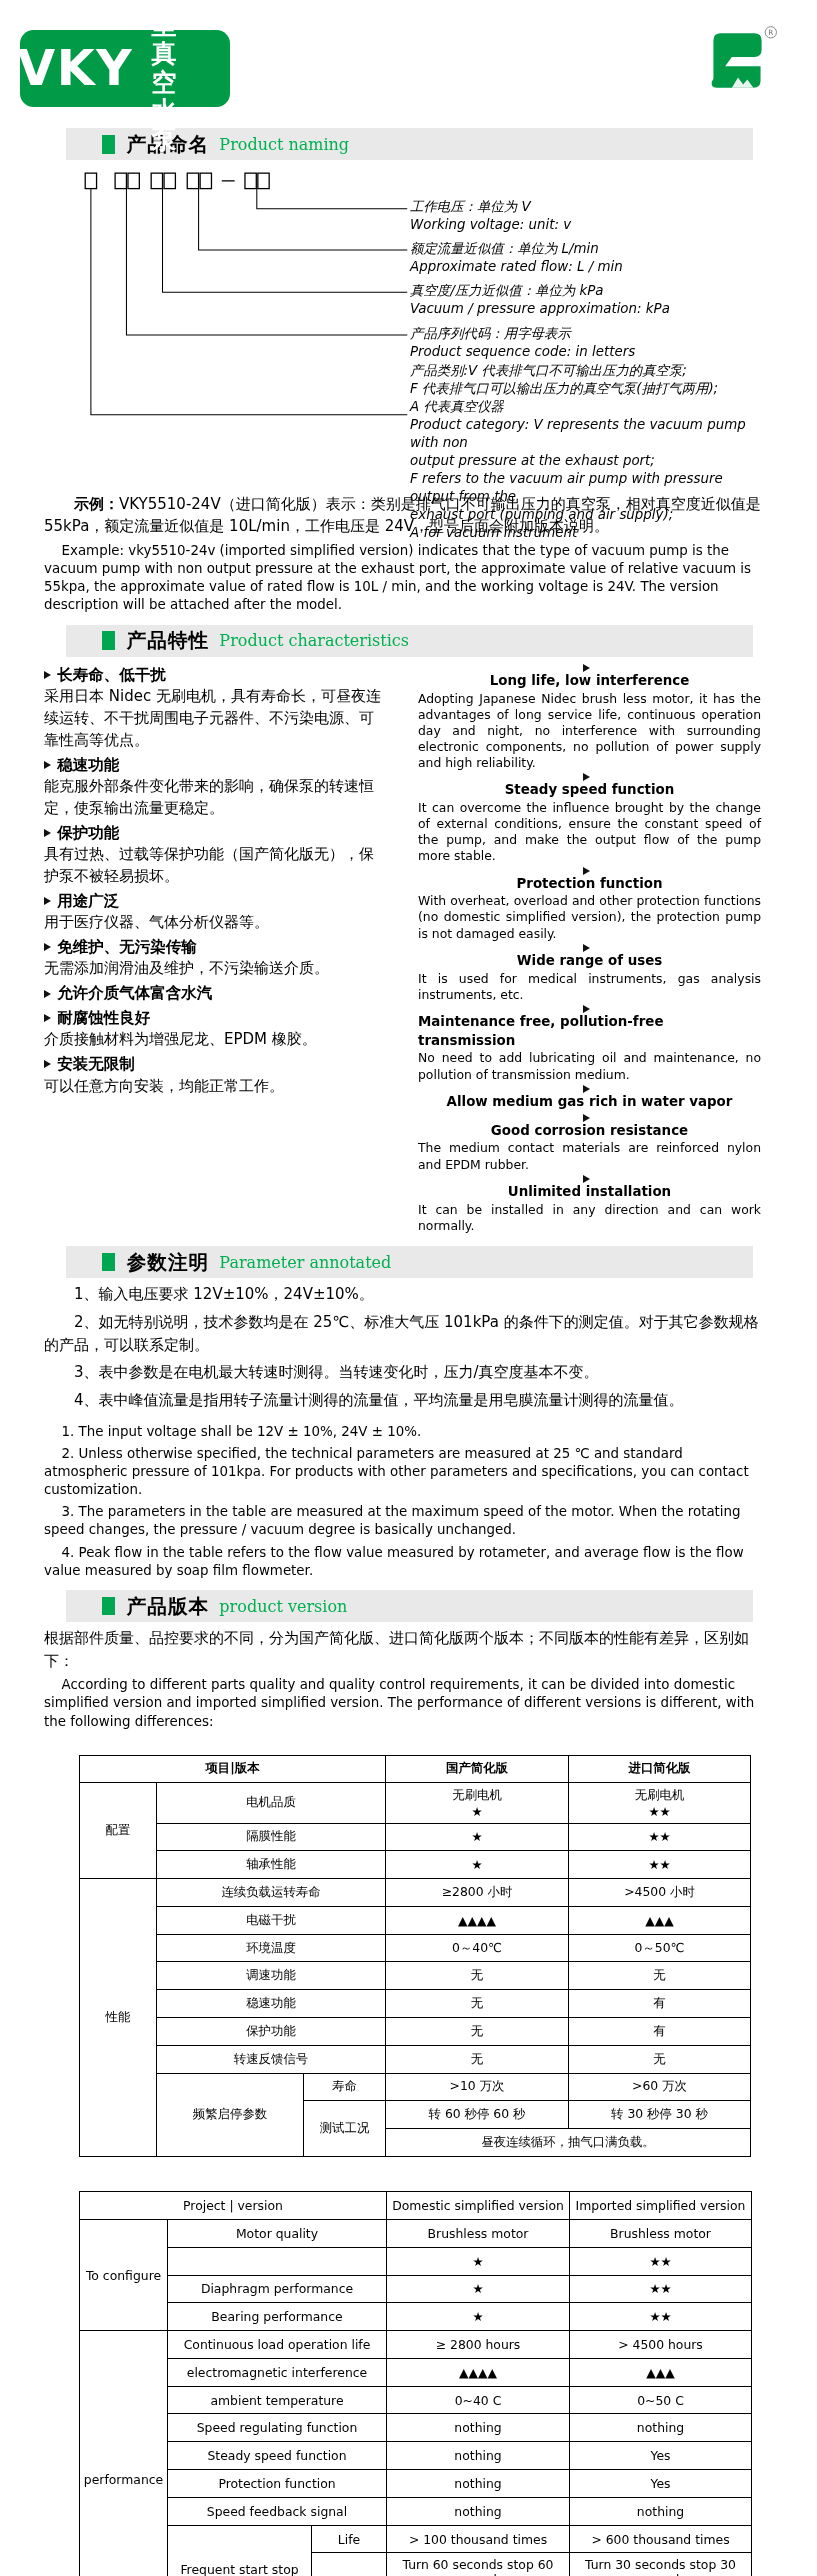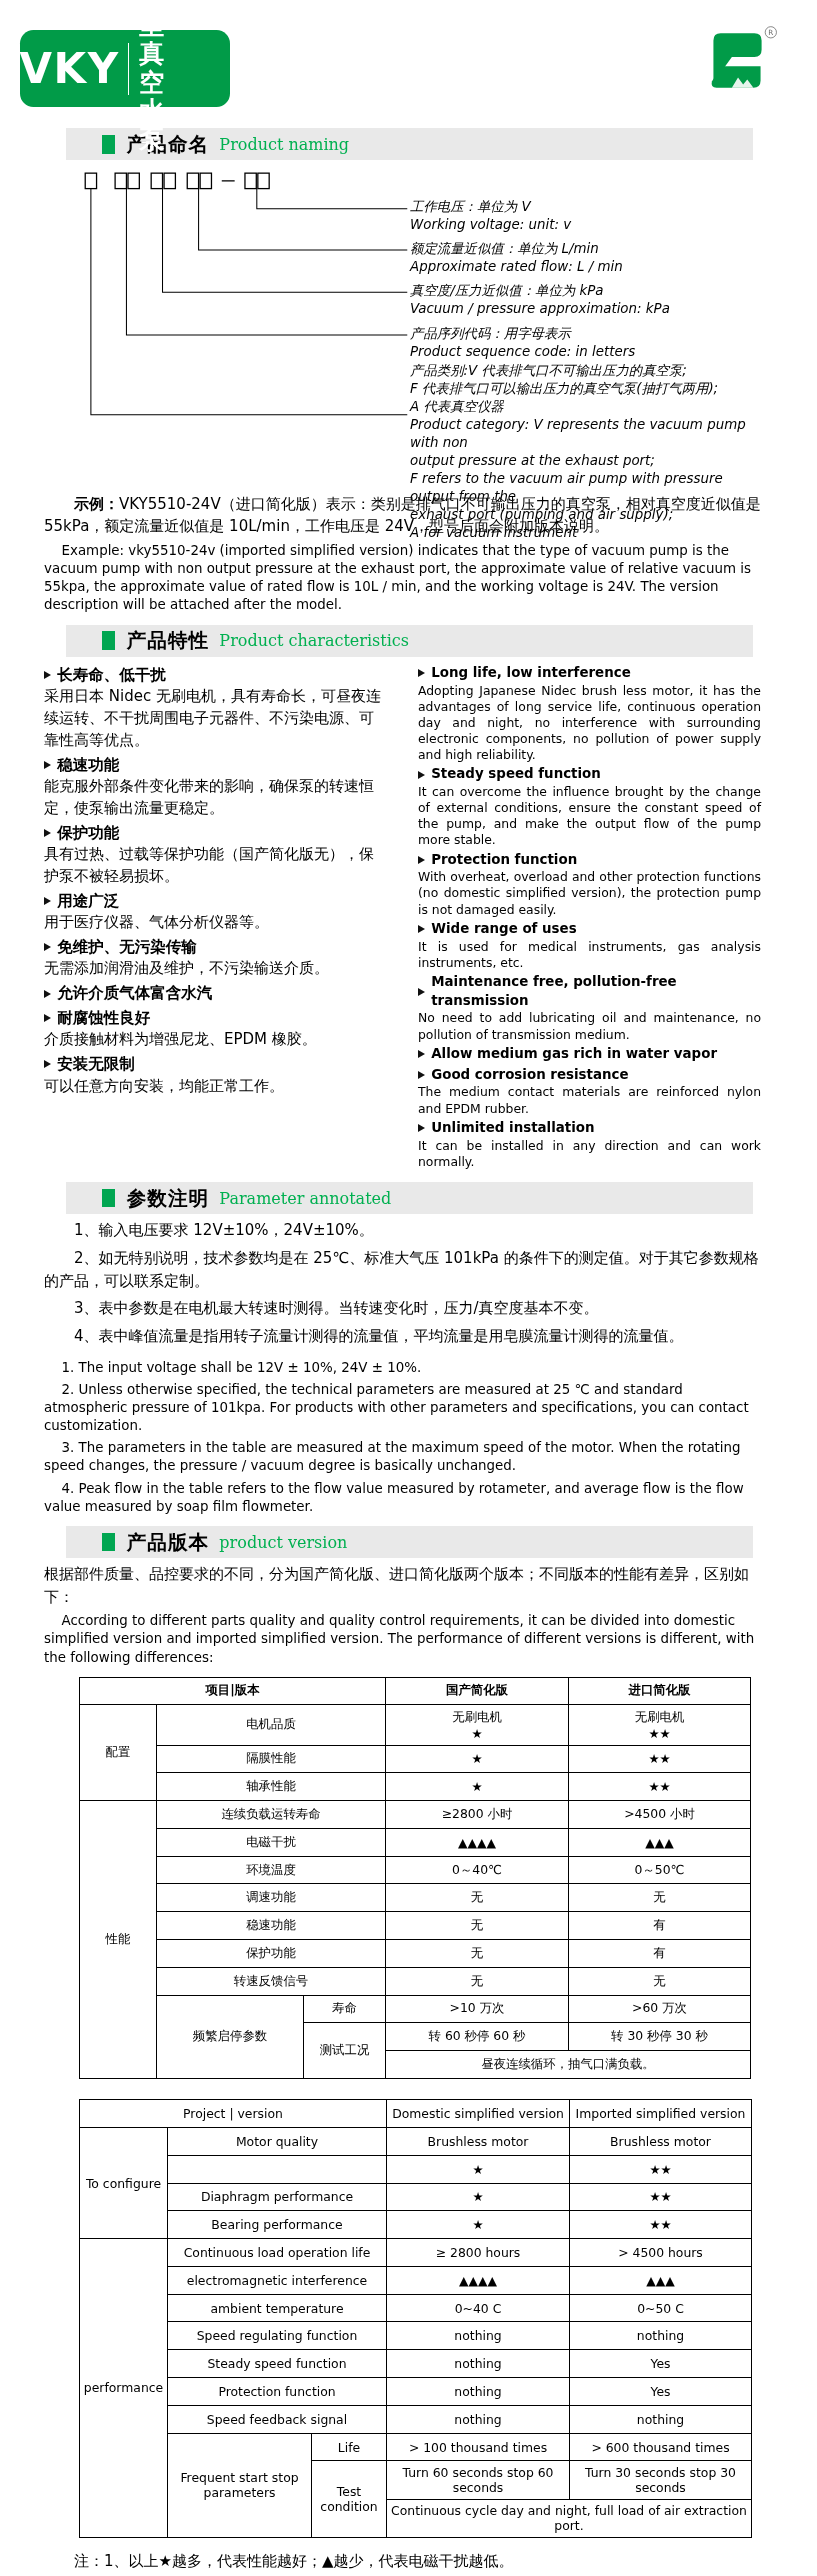--- a/index.html
+++ b/index.html
@@ -2,21 +2,21 @@
 <html style="font-size:8.2px"><head>
 <meta charset="utf-8">
 <style>
   html,body{margin:0;padding:0;background:#fff;}
   .page{position:relative;width:818px;height:3206px;background:#fff;overflow:hidden;
         font-family:"DejaVu Sans","Liberation Sans",sans-serif;color:#000;}
   
   .topbar{position:relative;height:118px;}
   .brandbox{position:absolute;left:19.6px;top:30px;width:210px;height:77px;background:#019b48;
             border-radius:13.4px;color:#fff;display:flex;align-items:center;justify-content:center;}
-  .brand-vky{font-size:42px;font-weight:bold;letter-spacing:1.5px;line-height:1;}
+  .brand-vky{font-size:49px;font-weight:bold;letter-spacing:1.5px;line-height:1;}
   .vdiv{width:3.6px;height:52px;background:#fff;margin:0 10.3px 0 8.2px;}
   .brand-right{display:flex;line-height:1.15;}
   .brand-zh{font-size:25px;font-weight:bold;letter-spacing:1px;}
   .brand-en{font-size:12.4px;font-weight:bold;}
   .logo{position:absolute;right:40px;top:25px;}
   
   .secbar{margin:10.3px 65px 0 66px;height:32px;background:#e9e9e9;display:flex;align-items:center;padding-left:36px;box-sizing:border-box;}
   .secbar .sq{width:13.4px;height:18.5px;background:#00a651;margin-right:11.3px;flex:none;}
   .secbar .zh{font-size:19.6px;font-weight:bold;letter-spacing:1px;}
   .secbar .en{font-size:16px;color:#00b050;font-family:"DejaVu Serif","Liberation Serif",serif;margin-left:10.3px;}
@@ -30,28 +30,28 @@
   
   .diagram{position:relative;height:318px;margin:9.3px 46px 0 44px;}
   .diagram svg{position:absolute;left:0;top:0;}
   .dlab{position:absolute;left:366px;width:355px;font-size:13.4px;line-height:18px;white-space:pre-line;font-style:italic;}
   
   .features{display:flex;gap:31px;margin:7.2px 57px 0 44px;}
   .fcol{flex:1;min-width:0;}
   .ft{margin-bottom:2.1px;}
   .ft-t{display:flex;align-items:center;font-weight:bold;}
   .fcol.zh .ft-t{font-size:15.5px;line-height:1.45;}
-  .fcol.en .ft-t{font-size:13.4px;line-height:1.4;}
+  .fcol.en .ft-t{font-size:13.4px;line-height:1.4;flex-direction:column;}
   .tri{width:0;height:0;border-left:7.7px solid #111;border-top:4.6px solid transparent;border-bottom:4.6px solid transparent;margin-right:6.2px;flex:none;}
   .fcol.zh .ft-b{font-size:15px;line-height:1.45;}
   .fcol.en .ft-b{font-size:12.4px;line-height:1.3;text-align:justify;}
   .ft-b:empty{display:none;}
   
   table{border-collapse:collapse;table-layout:fixed;}
-  .vt{margin:10px 0 0 79px;width:672px;font-size:12.4px;}
+  .vt{margin:24px 0 0 79px;width:672px;font-size:12.4px;}
   .vt td{border:1px solid #000;text-align:center;vertical-align:middle;padding:3.6px 3.1px;height:19.6px;} .gap14{height:7.2px;} .gap20{height:10.3px;}
 </style>
 </head>
 <body>
 
 <div class="page">
 
   <div class="topbar">
     <div class="brandbox">
       <div class="brand-vky">VKY</div>

